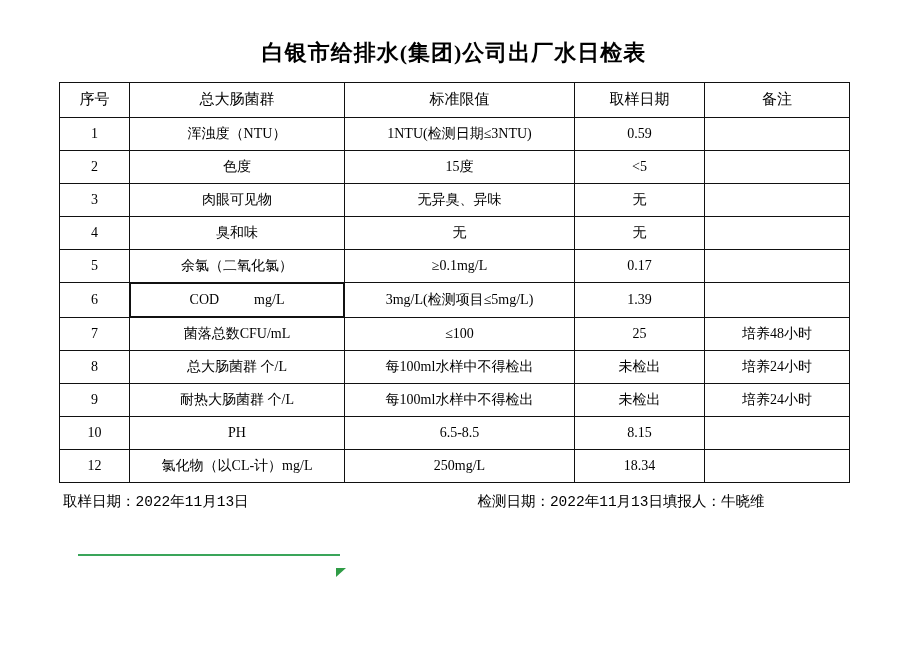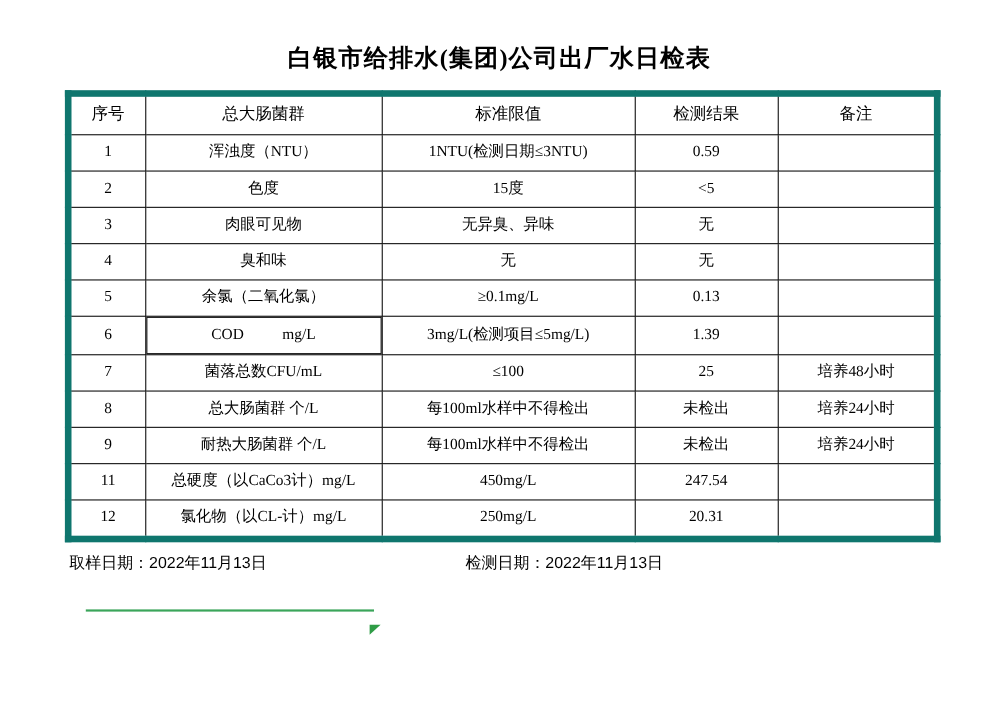--- a/index.html
+++ b/index.html
@@ -31,21 +31,21 @@
     font-family: "Liberation Serif", "DejaVu Serif", serif;
   }
   .table-wrap {
     margin: 0 auto;
     width: 790px;
   }
   table.report {
     border-collapse: collapse;
     width: 790px;
     table-layout: fixed;
-    border: 6px solid #0f766e;
+    border: 1px solid #0f766e;
   }
   table.report th,
   table.report td {
     border: 1px solid #111;
     font-size: 14px;
     text-align: center;
     vertical-align: middle;
     height: 32px;
     padding: 0 2px;
     font-family: "Liberation Serif", "DejaVu Serif", serif;
@@ -67,24 +67,24 @@
     justify-content: center;
     white-space: pre;
   }
   .footer {
     width: 790px;
     margin: 0 auto;
     display: flex;
     align-items: center;
     font-size: 14.5px;
     padding-top: 9px;
-    font-family: Liberation Sans, sans-serif;
+    font-family: Liberation Mono, monospace;
   }
   .footer .f1 { width: 300px; text-align: left; padding-left: 4px;}
-  .footer .f2 { width: 300px; text-align: center; }
+  .footer .f2 { width: 300px; text-align: right; }
   .footer .f3 { flex: 1; text-align: left; }
 
   .green-mark {
     position: absolute;
     left: 336px;
     top: 568px;
     width: 14px;
     height: 12px;
   }
   .green-mark .corner {
@@ -119,21 +119,21 @@
           <col class="c1">
           <col class="c2">
           <col class="c3">
           <col class="c4">
       </colgroup>
       <thead>
         <tr>
           <th>序号</th>
           <th>总大肠菌群</th>
           <th>标准限值</th>
-          <th>检测结果</th>
+          <th>取样日期</th>
           <th>备注</th>
         </tr>
       </thead>
       <tbody>
         <tr>
           <td>1</td>
           <td>浑浊度（NTU）</td>
           <td>1NTU(检测日期≤3NTU)</td>
           <td>0.59</td>
           <td></td>
@@ -156,21 +156,21 @@
           <td>4</td>
           <td>臭和味</td>
           <td>无</td>
           <td>无</td>
           <td></td>
         </tr>
         <tr>
           <td>5</td>
           <td>余氯（二氧化氯）</td>
           <td>≥0.1mg/L</td>
-          <td>0.13</td>
+          <td>0.17</td>
           <td></td>
         </tr>
         <tr>
           <td>6</td>
           <td class="cell-split">COD          mg/L</td>
           <td>3mg/L(检测项目≤5mg/L)</td>
           <td>1.39</td>
           <td></td>
         </tr>
         <tr>
@@ -188,40 +188,41 @@
           <td>培养24小时</td>
         </tr>
         <tr>
           <td>9</td>
           <td>耐热大肠菌群 个/L</td>
           <td>每100ml水样中不得检出</td>
           <td>未检出</td>
           <td>培养24小时</td>
         </tr>
         <tr>
-          <td>11</td>
-          <td>总硬度（以CaCo3计）mg/L</td>
-          <td>450mg/L</td>
-          <td>247.54</td>
+          <td>10</td>
+          <td>PH</td>
+          <td>6.5-8.5</td>
+          <td>8.15</td>
           <td></td>
         </tr>
         <tr>
           <td>12</td>
           <td>氯化物（以CL-计）mg/L</td>
           <td>250mg/L</td>
-          <td>20.31</td>
+          <td>18.34</td>
           <td></td>
         </tr>
       </tbody>
     </table>
   </div>
 
   <div class="footer">
     <div class="f1">取样日期：2022年11月13日</div>
     <div class="f2">检测日期：2022年11月13日</div>
+    <div class="f3">填报人：牛晓维</div>
   </div>
 
   <div class="green-line"></div>
   <div class="green-mark">
     <div class="corner"></div>
   </div>
 
 </div>
 
 </body></html>

